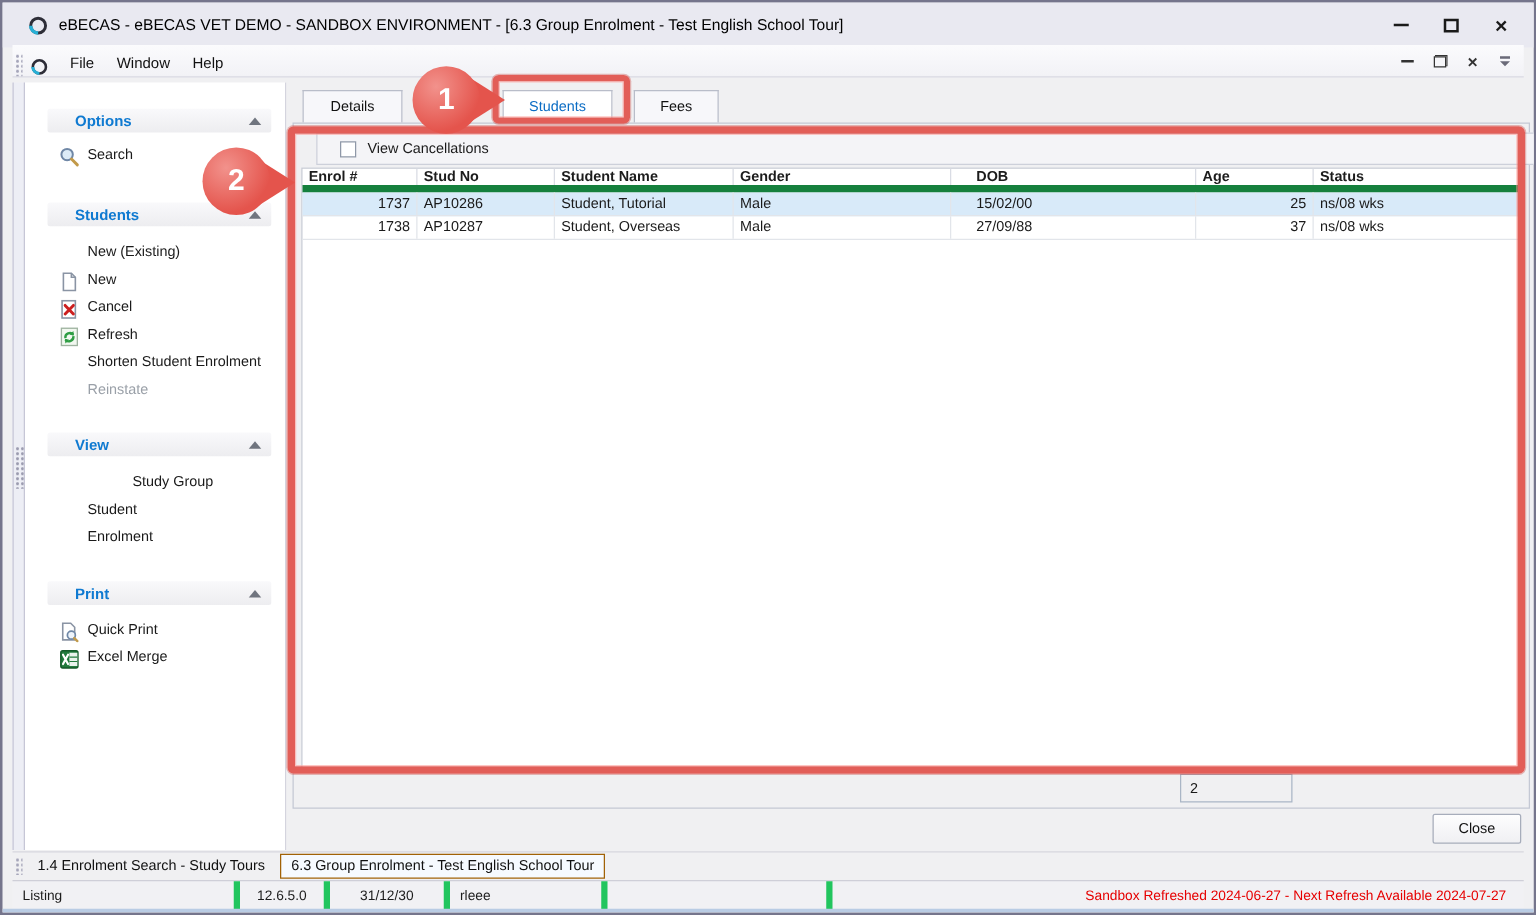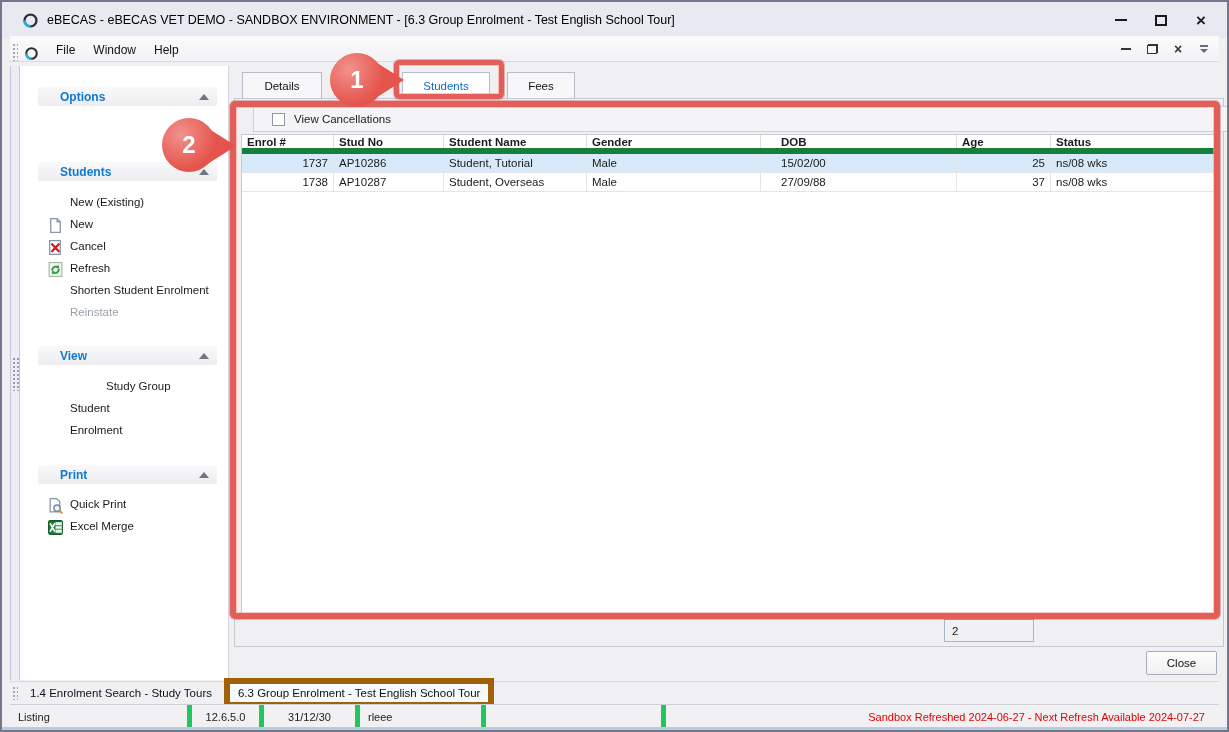--- a/index.html
+++ b/index.html
@@ -139,21 +139,21 @@
   .balloon-1 .tail { left:44px; top:8px; }
   .balloon-2 { left:160px; top:116px; }
   .balloon-2 .tail { left:44px; top:9px; }
   
   .bottom-bar {
     position:absolute; left:8px; right:8px; top:679px; height:23px;
     background:#f0f0f2; border-top:1px solid #d6d6de; display:flex; align-items:center;
   }
   .bottom-bar .grip-v { height:14px; }
   .btab { font-size:11.5px; color:#111; padding:3px 8px; white-space:nowrap; }
-  .btab.active { border:6px solid #a16207; background:#f6faff; margin-left:4px; }
+  .btab.active { border:1px solid #a16207; background:#f6faff; margin-left:4px; }
   
   .statusbar {
     position:absolute; left:8px; right:8px; top:702px; height:24px;
     background:#f1f1f4; border-top:1px solid #cfcfd8; display:flex; align-items:stretch;
     font-size:11px; color:#1c1c1c;
   }
   .scell { display:flex; align-items:center; border-right:5px solid #22c55e; padding:0 8px; }
   .s0 { width:182px; } .s1 { width:72px; justify-content:center; }
   .s2 { width:96px; justify-content:center; } .s3 { width:126px; }
   .s4 { width:180px; }
@@ -215,20 +215,27 @@
   <div class="dockstrip">
     <div class="grip"></div>
   </div>
 
   <div class="sidebar">
 
     <div class="section-header" style="top:21px;">
       <span class="sec-title">Options</span>
       <span class="up-arrow"></span>
     </div>
+    <div class="side-item" style="top:50px;">
+      <svg class="icon" viewBox="0 0 16 16">
+        <circle cx="6.3" cy="6.3" r="4.3" fill="#dcebf7" stroke="#6f87a6" stroke-width="1.5"></circle>
+        <line x1="9.6" y1="9.6" x2="14" y2="14" stroke="#c29a4a" stroke-width="2.2" stroke-linecap="round"></line>
+      </svg>
+      <span class="lbl">Search</span>
+    </div>
 
     <div class="section-header" style="top:96px;">
       <span class="sec-title">Students</span>
       <span class="up-arrow"></span>
     </div>
     <div class="side-item" style="top:128px;">
       <span class="lbl">New (Existing)</span>
     </div>
     <div class="side-item" style="top:172px;">
       <svg class="icon" viewBox="0 0 16 16">

